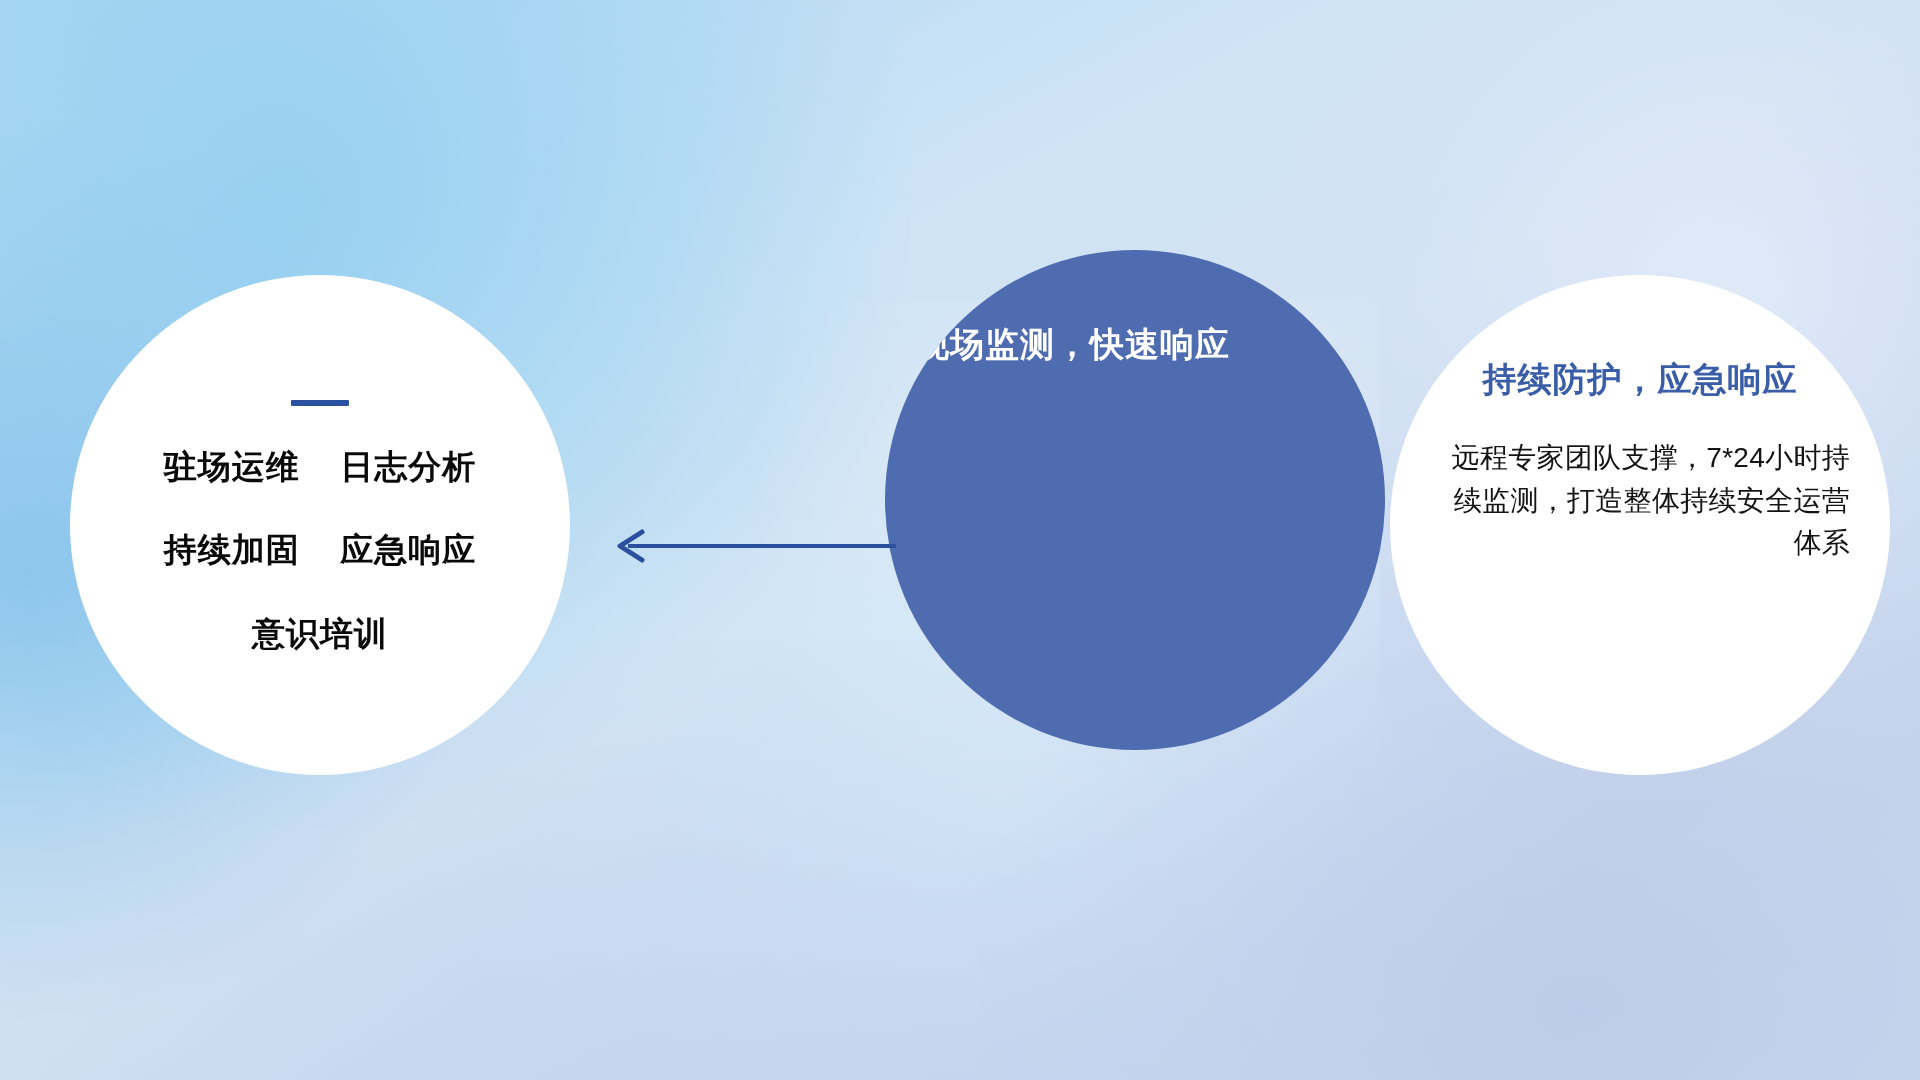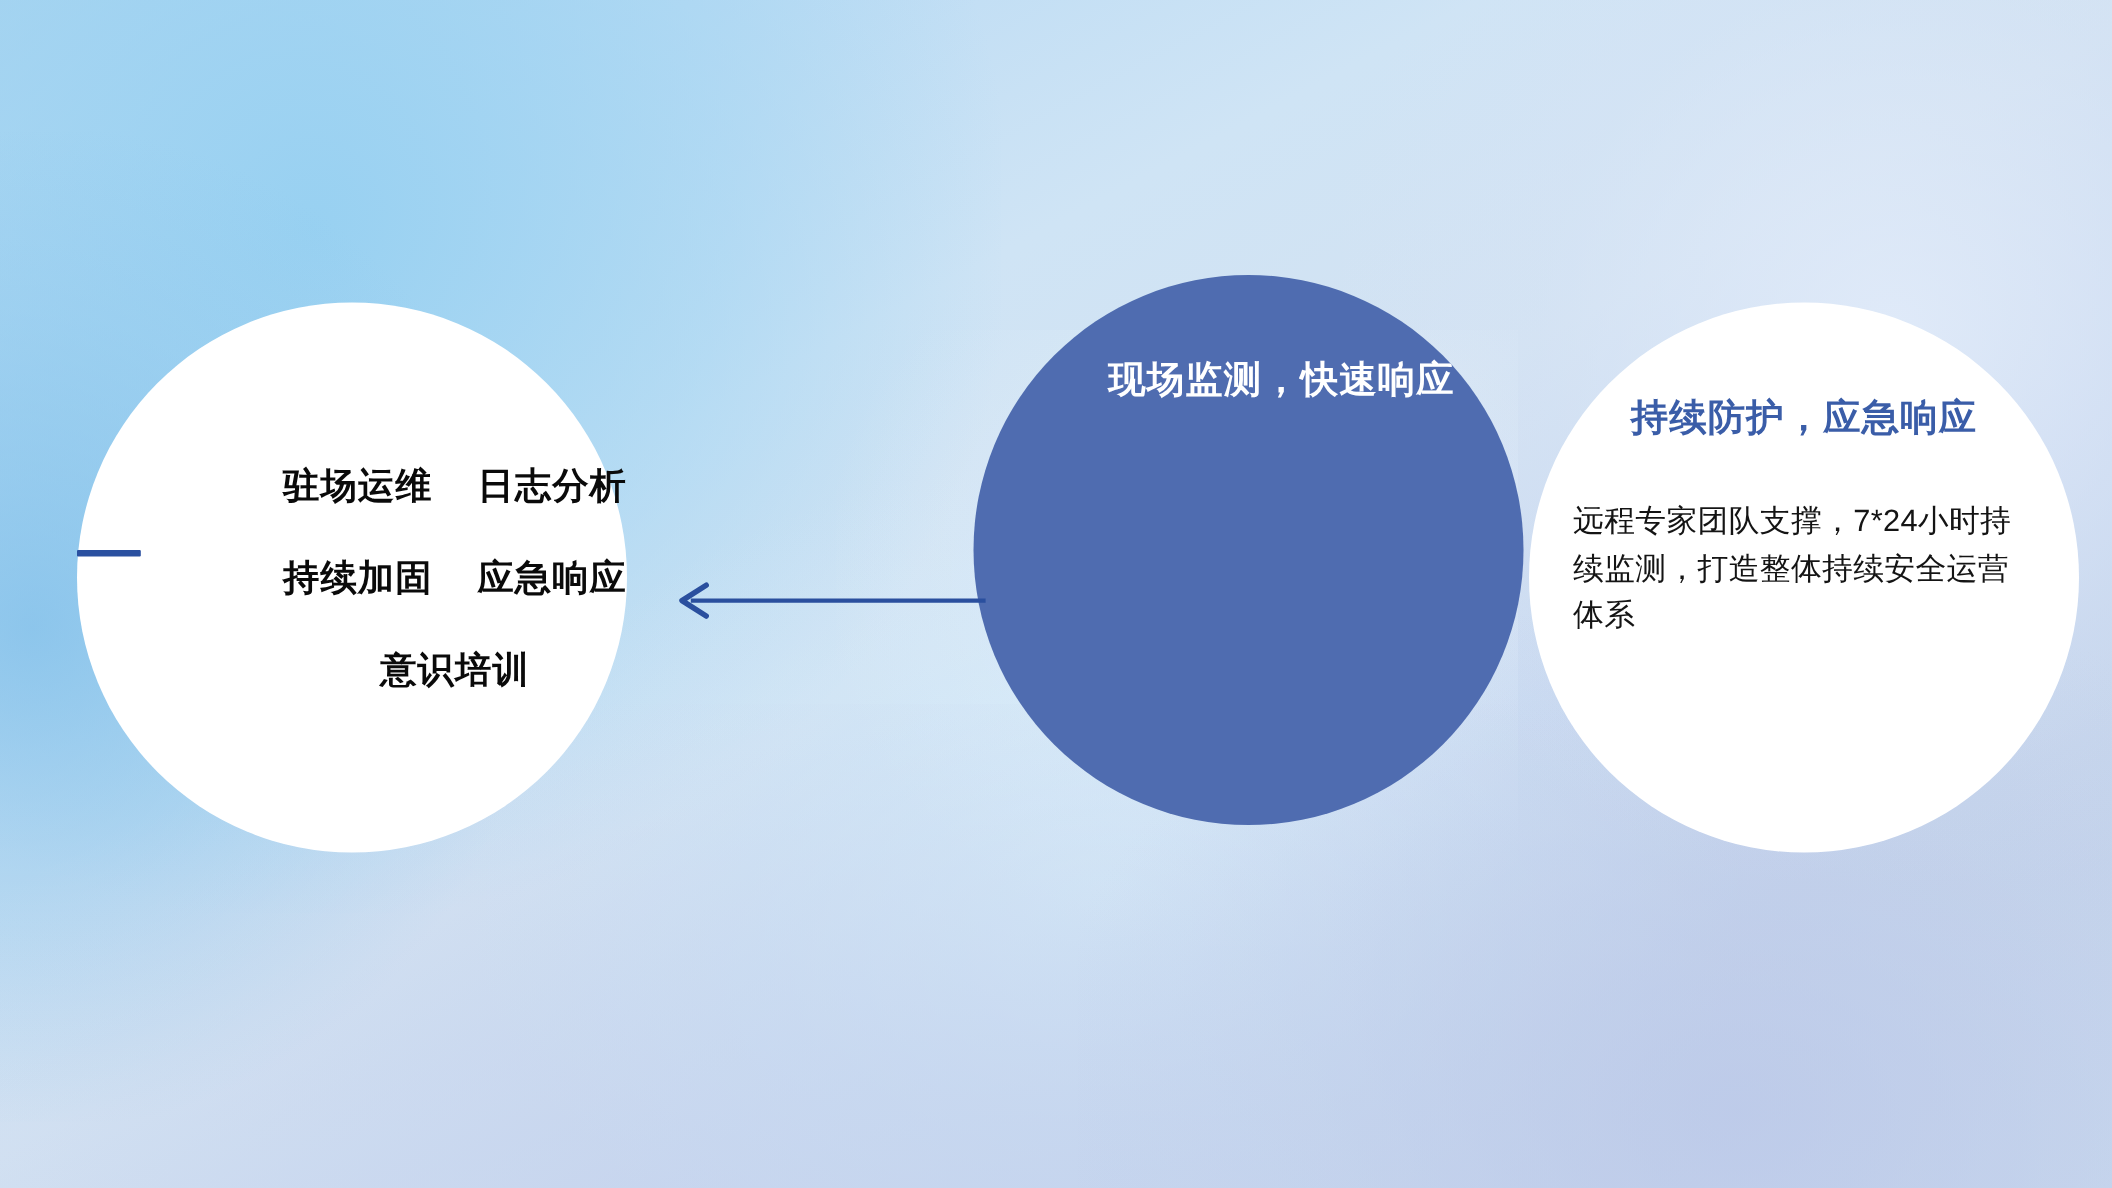--- a/index.html
+++ b/index.html
@@ -52,22 +52,22 @@
     position:absolute; left:760px; top:300px; width:620px; height:560px;
     background:radial-gradient(ellipse at 60% 40%, rgba(240,250,255,.55) 0%, rgba(235,247,255,.18) 46%, rgba(235,247,255,0) 74%);
   }
 
   
   .circle{ position:absolute; border-radius:50%; }
 
   #circle-left{
     left:70px; top:275px; width:500px; height:500px;
     background:#ffffff;
-    display:flex; flex-direction:row;
-    align-items:center; justify-content:space-between;
+    display:flex; flex-direction:column;
+    align-items:center; justify-content:center;
     z-index:4;
   }
   .divider-dash{
     width:58px; height:6px; background:#2a50a0; border-radius:1px;
     margin-bottom:44px;
   }
   .left-lines{ text-align:center; }
   .left-line{
     font-size:33px; font-weight:bold; color:#0a0a0a;
     letter-spacing:1px; line-height:1.02; white-space:pre;
@@ -75,21 +75,21 @@
   .left-line + .left-line{ margin-top:50px; }
 
   #circle-mid{
     left:885px; top:250px; width:500px; height:500px;
     background:#4f6cb0;
     z-index:3;
     overflow:hidden;
   }
   #circle-mid .inner{
     position:absolute; inset:0;
-    display:flex; flex-direction:column; align-items:center;
+    display:flex; flex-direction:column; 
     padding-top:72px;
   }
   .mid-title{
     font-size:34px; font-weight:bold; color:#ffffff;
     letter-spacing:1px; white-space:nowrap;
     transform:translateX(30px);
   }
   .mid-body{
     margin-top:52px;
     width:330px;
@@ -107,24 +107,24 @@
   #circle-right .inner{
     position:absolute; inset:0;
     display:flex; flex-direction:column; align-items:center;
     padding-top:82px;
   }
   .right-title{
     font-size:34px; font-weight:bold; color:#3a5da8;
     letter-spacing:1px; white-space:nowrap;
   }
   .right-body{
-    margin-top:50px;
+    margin-top:34px;
     width:420px;
     font-size:28px; color:#141414; line-height:1.52;
-    text-align:left; letter-spacing:0.3px;
+    text-align:right; letter-spacing:0.3px;
   }
 
   
   #flow-arrow{
     position:absolute; left:600px; top:525px; width:300px; height:42px;
     z-index:6;
   }
 </style>
 </head>
 <body>

